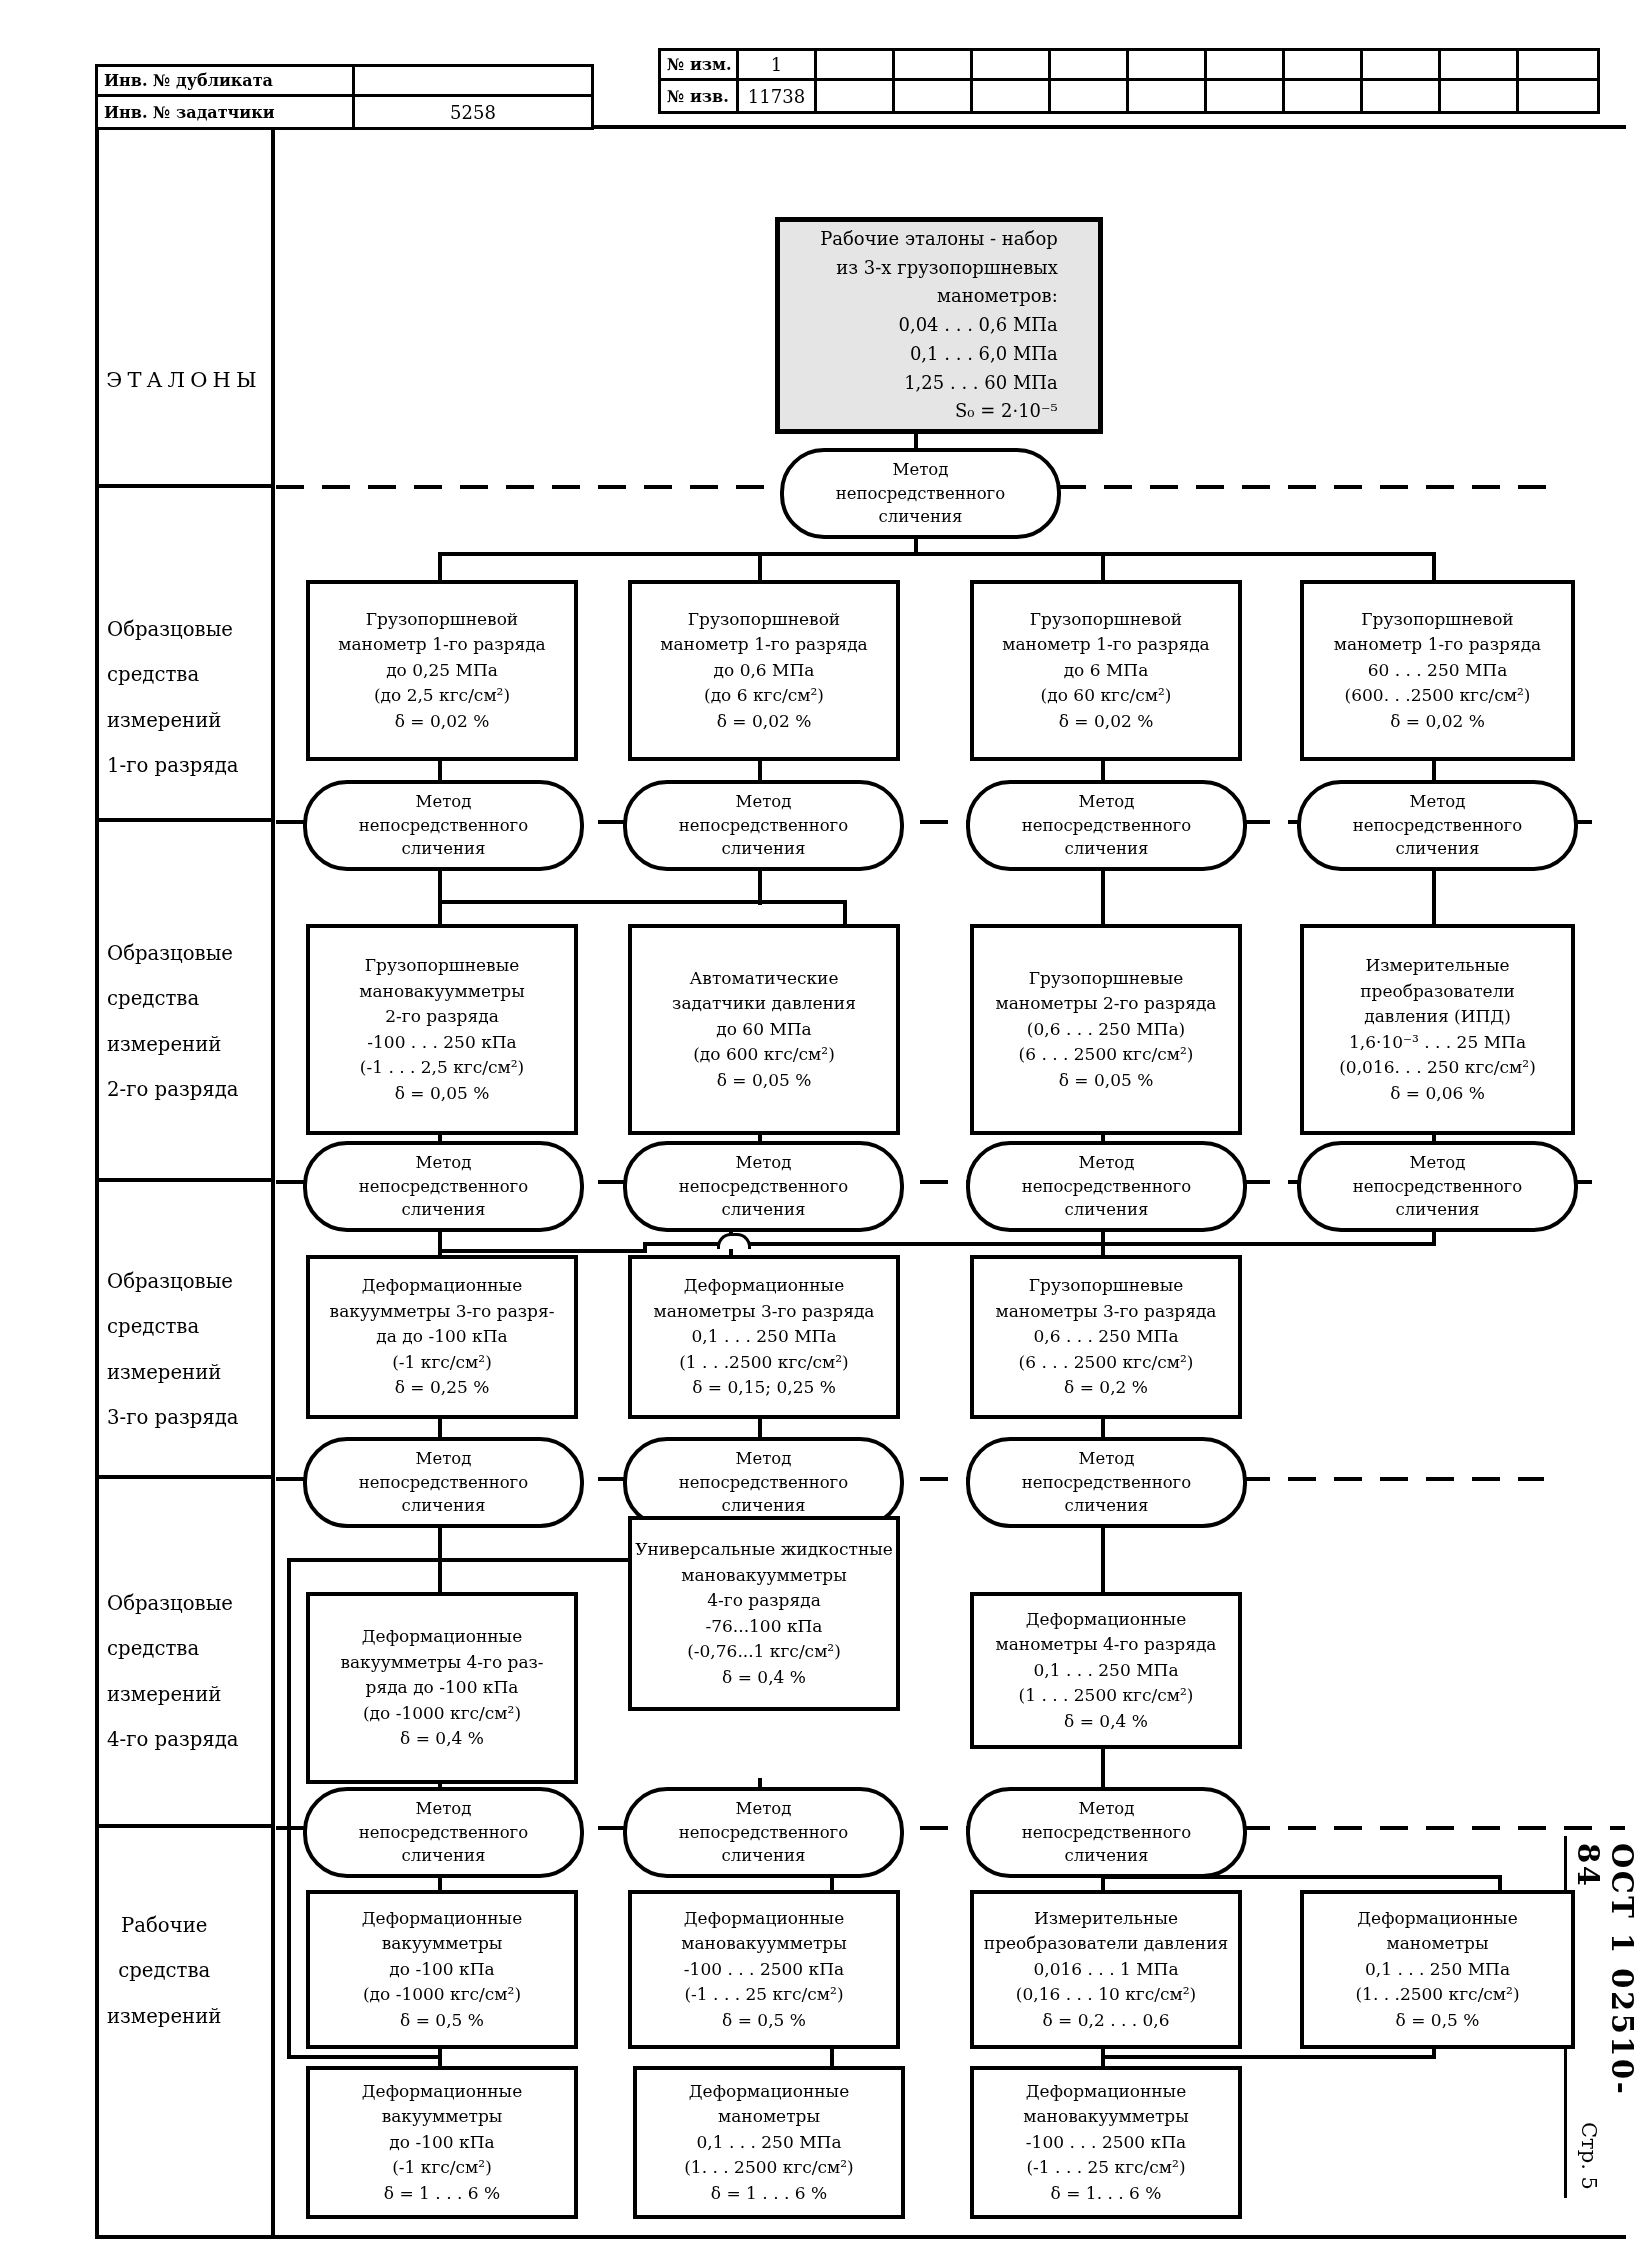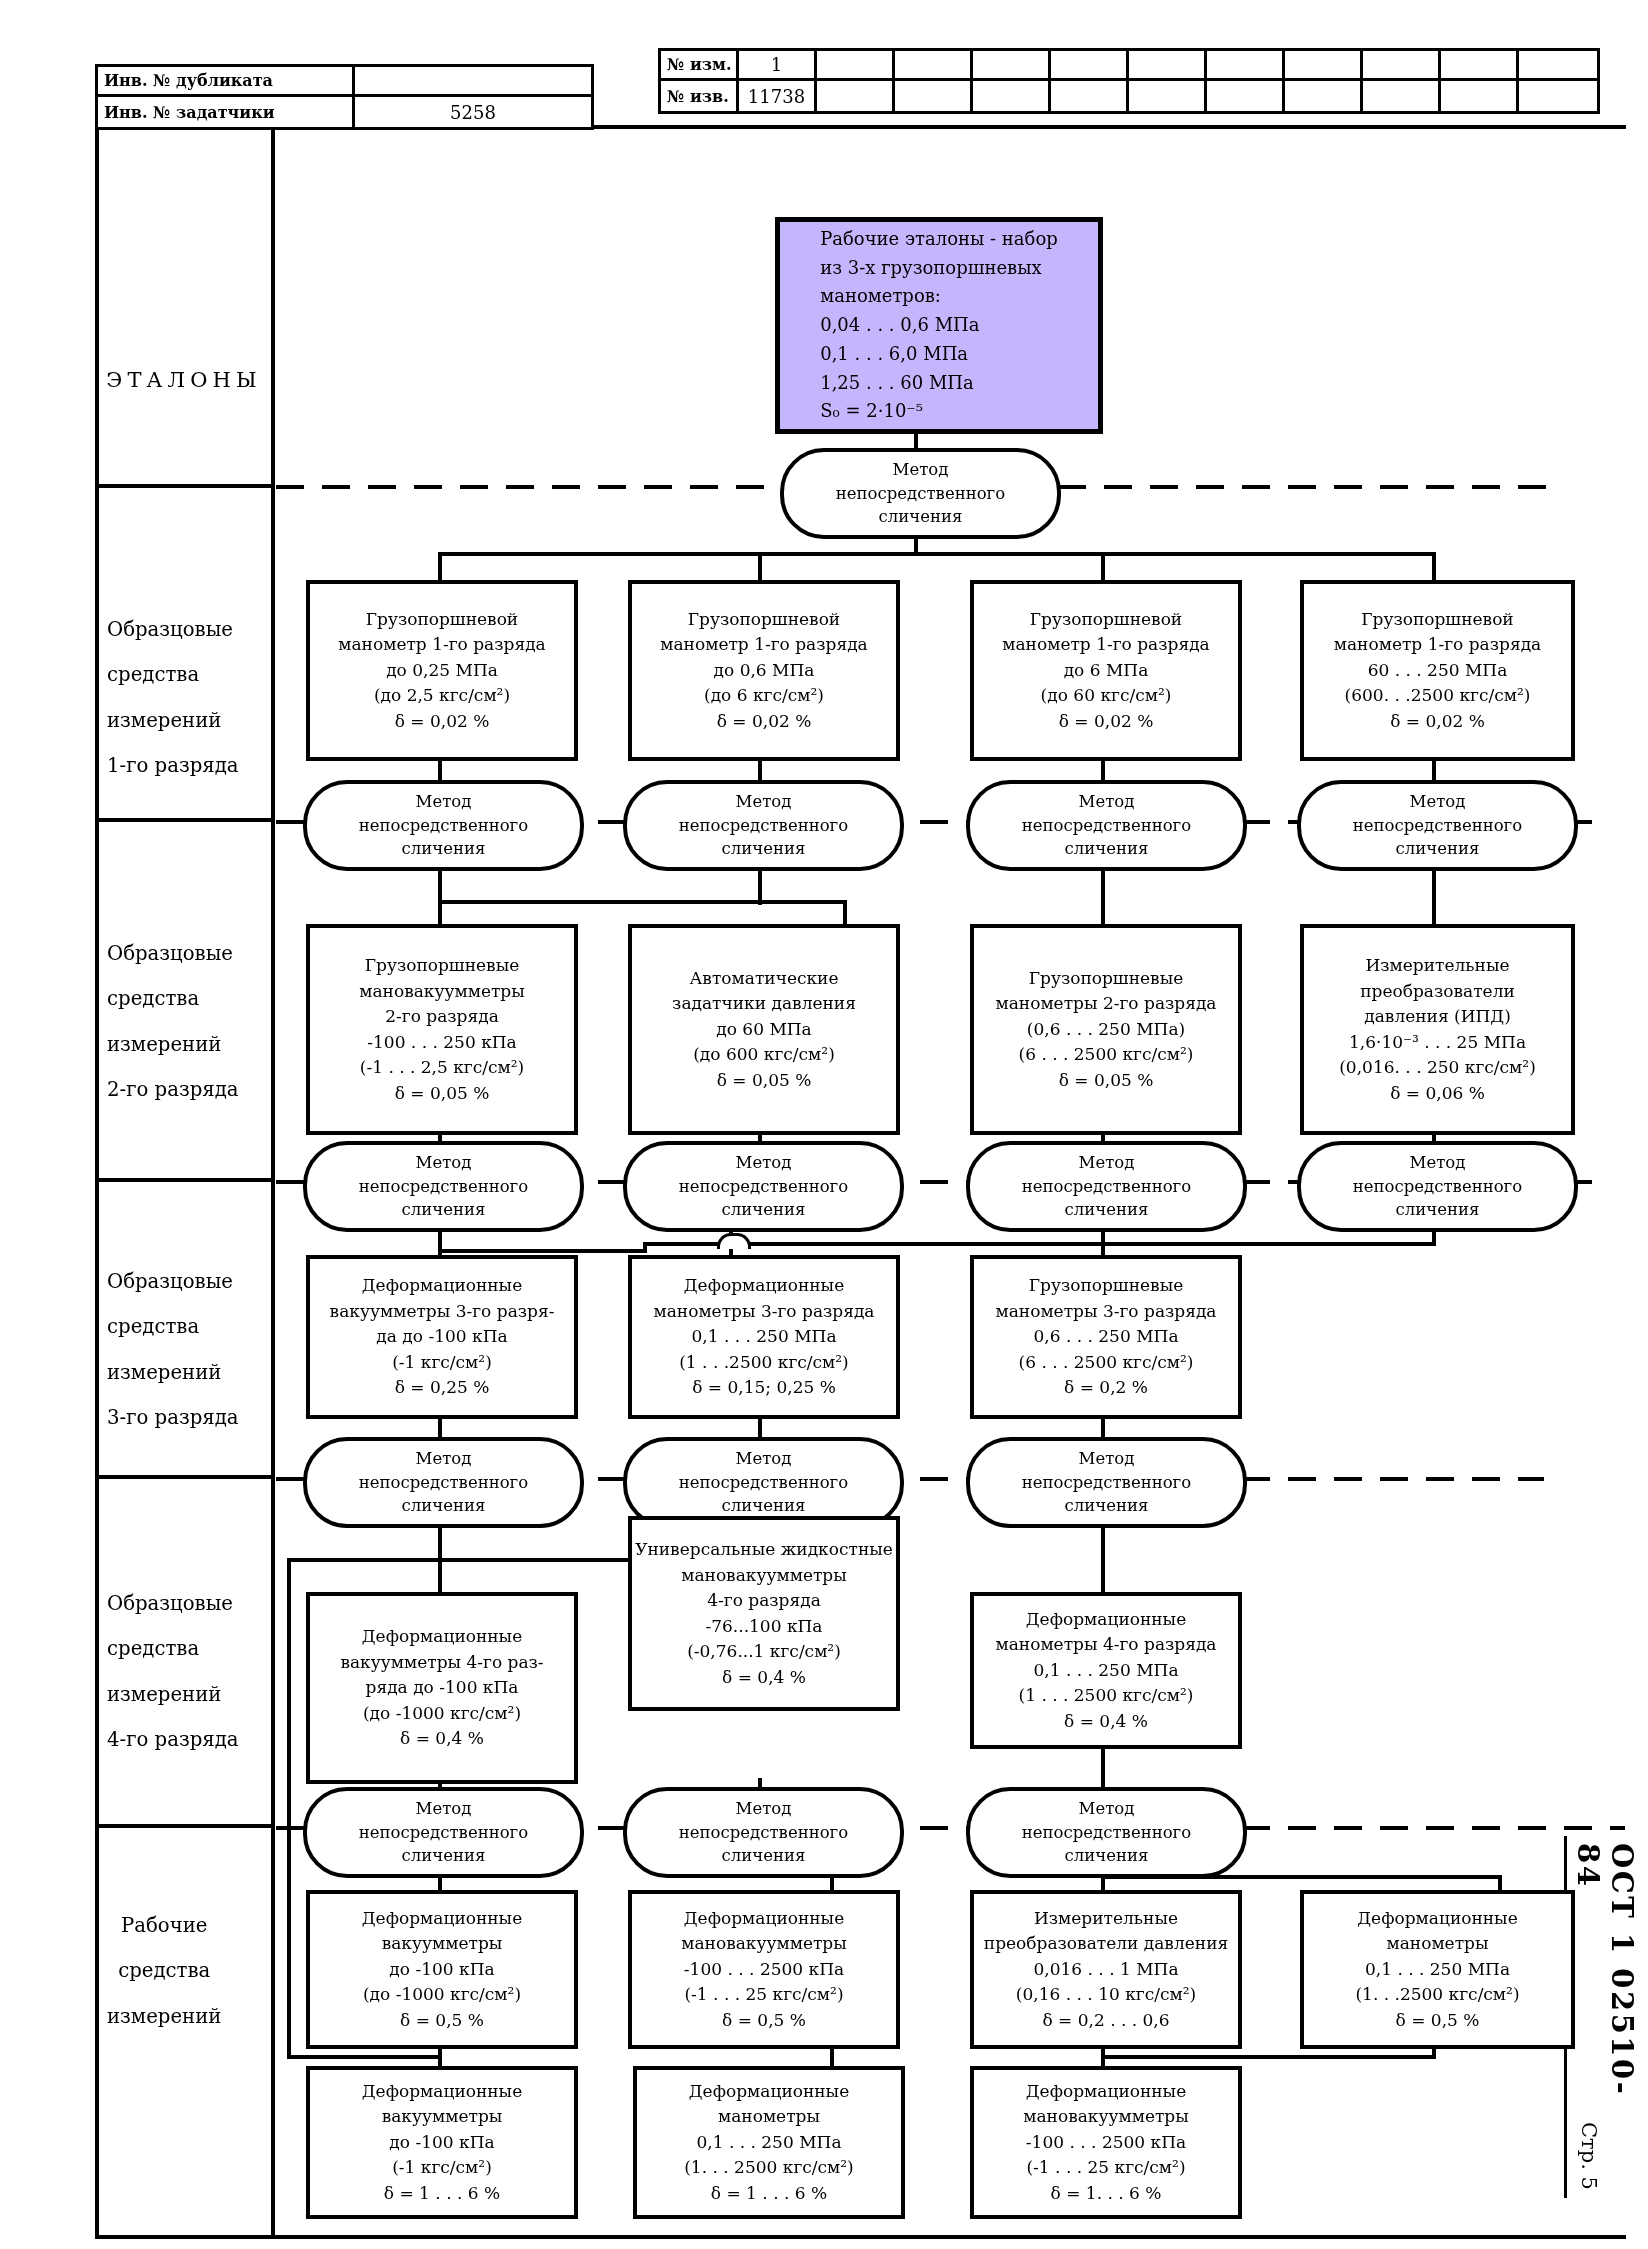--- a/index.html
+++ b/index.html
@@ -9,22 +9,22 @@
   .v{position:absolute;width:3.8px;background:#000;z-index:1;}
   .h{position:absolute;height:3.8px;background:#000;z-index:1;}
   .sep{position:absolute;height:3.8px;background:#000;z-index:1;}
   
   .dash{position:absolute;height:3.8px;z-index:1;
         background:repeating-linear-gradient(90deg,#000 0 28px,transparent 28px 46px);}
   
   .box{position:absolute;border:4.4px solid #000;background:#fff;z-index:2;
        display:flex;align-items:center;justify-content:center;text-align:center;
        font-size:17px;line-height:1.5;white-space:pre-line;}
-  .ebox{position:absolute;border:5.1px solid #000;background:#c4b5fd;z-index:2;
-        display:flex;align-items:center;justify-content:center;text-align:left;
+  .ebox{position:absolute;border:5.1px solid #000;background:#e5e5e5;z-index:2;
+        display:flex;align-items:center;justify-content:center;text-align:right;
         font-size:18px;line-height:1.6;white-space:pre-line;}
   .oval{position:absolute;border:4.4px solid #000;background:#fff;z-index:2;border-radius:44px;
         display:flex;align-items:center;justify-content:center;text-align:center;
         font-size:16.5px;line-height:1.42;white-space:pre-line;}
   .hop{position:absolute;width:28px;height:12.7px;border:3.8px solid #000;border-bottom:none;
        border-radius:14px 14px 0 0;background:#fff;z-index:3;}
   
   .slabel{position:absolute;font-size:19.7px;line-height:2.3;white-space:pre-line;z-index:2;}
   
   .tbl{position:absolute;display:grid;border:3.8px solid #000;background:#fff;z-index:2;}

